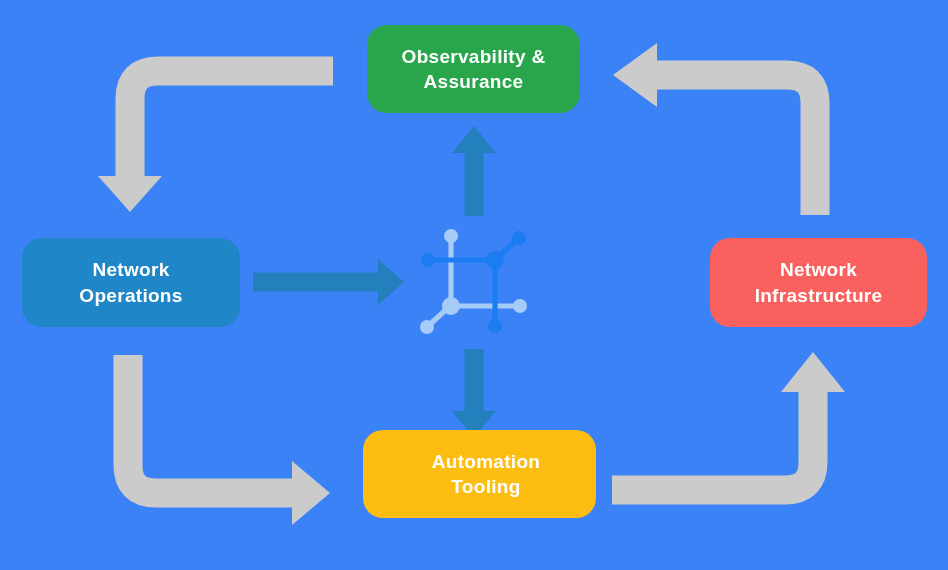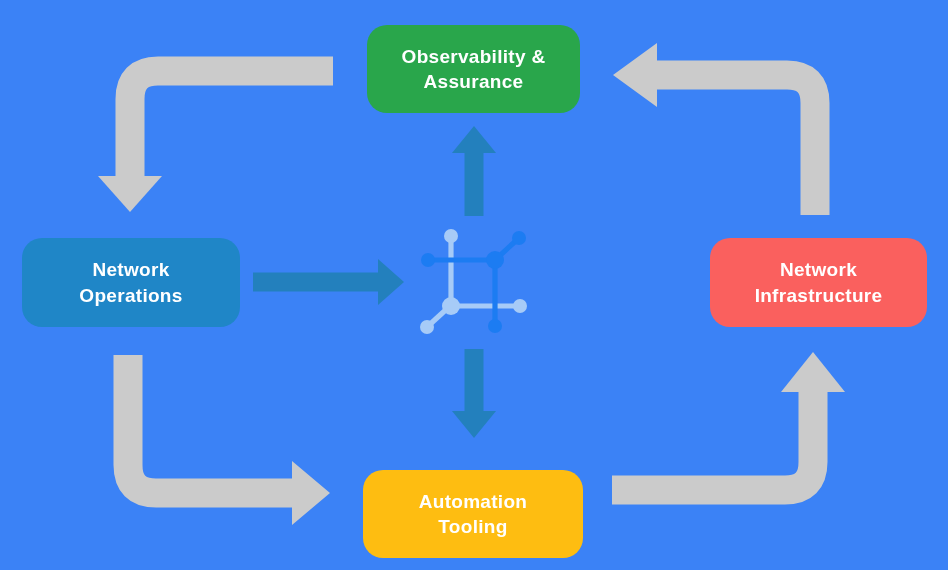--- a/index.html
+++ b/index.html
@@ -26,21 +26,21 @@
     color: #FFFFFF;
     font-size: 19px;
     font-weight: bold;
     line-height: 1.32;
     letter-spacing: 0.3px;
     white-space: pre-line;
   }
   .box-observability { left: 367px; top: 25px;  width: 213px; height: 88px; }
   .box-operations    { left: 22px;  top: 238px; width: 218px; height: 89px; }
   .box-infrastructure{ left: 710px; top: 238px; width: 217px; height: 89px; }
-  .box-automation    { left: 363px; top: 470px; width: 220px; height: 88px; }
+  .box-automation    { left: 363px; top: 430px; width: 220px; height: 88px; padding-left: 13px; }
 </style>
 </head>
 <body>
 
 <div class="canvas">
 
   <svg class="arrows-layer" width="948" height="570" viewBox="0 0 948 570" xmlns="http://www.w3.org/2000/svg">
 
     <g>
       <path d="M 333 71 H 158 Q 130 71 130 99 V 178" fill="none" stroke="#CBCBCB" stroke-width="29"></path>

